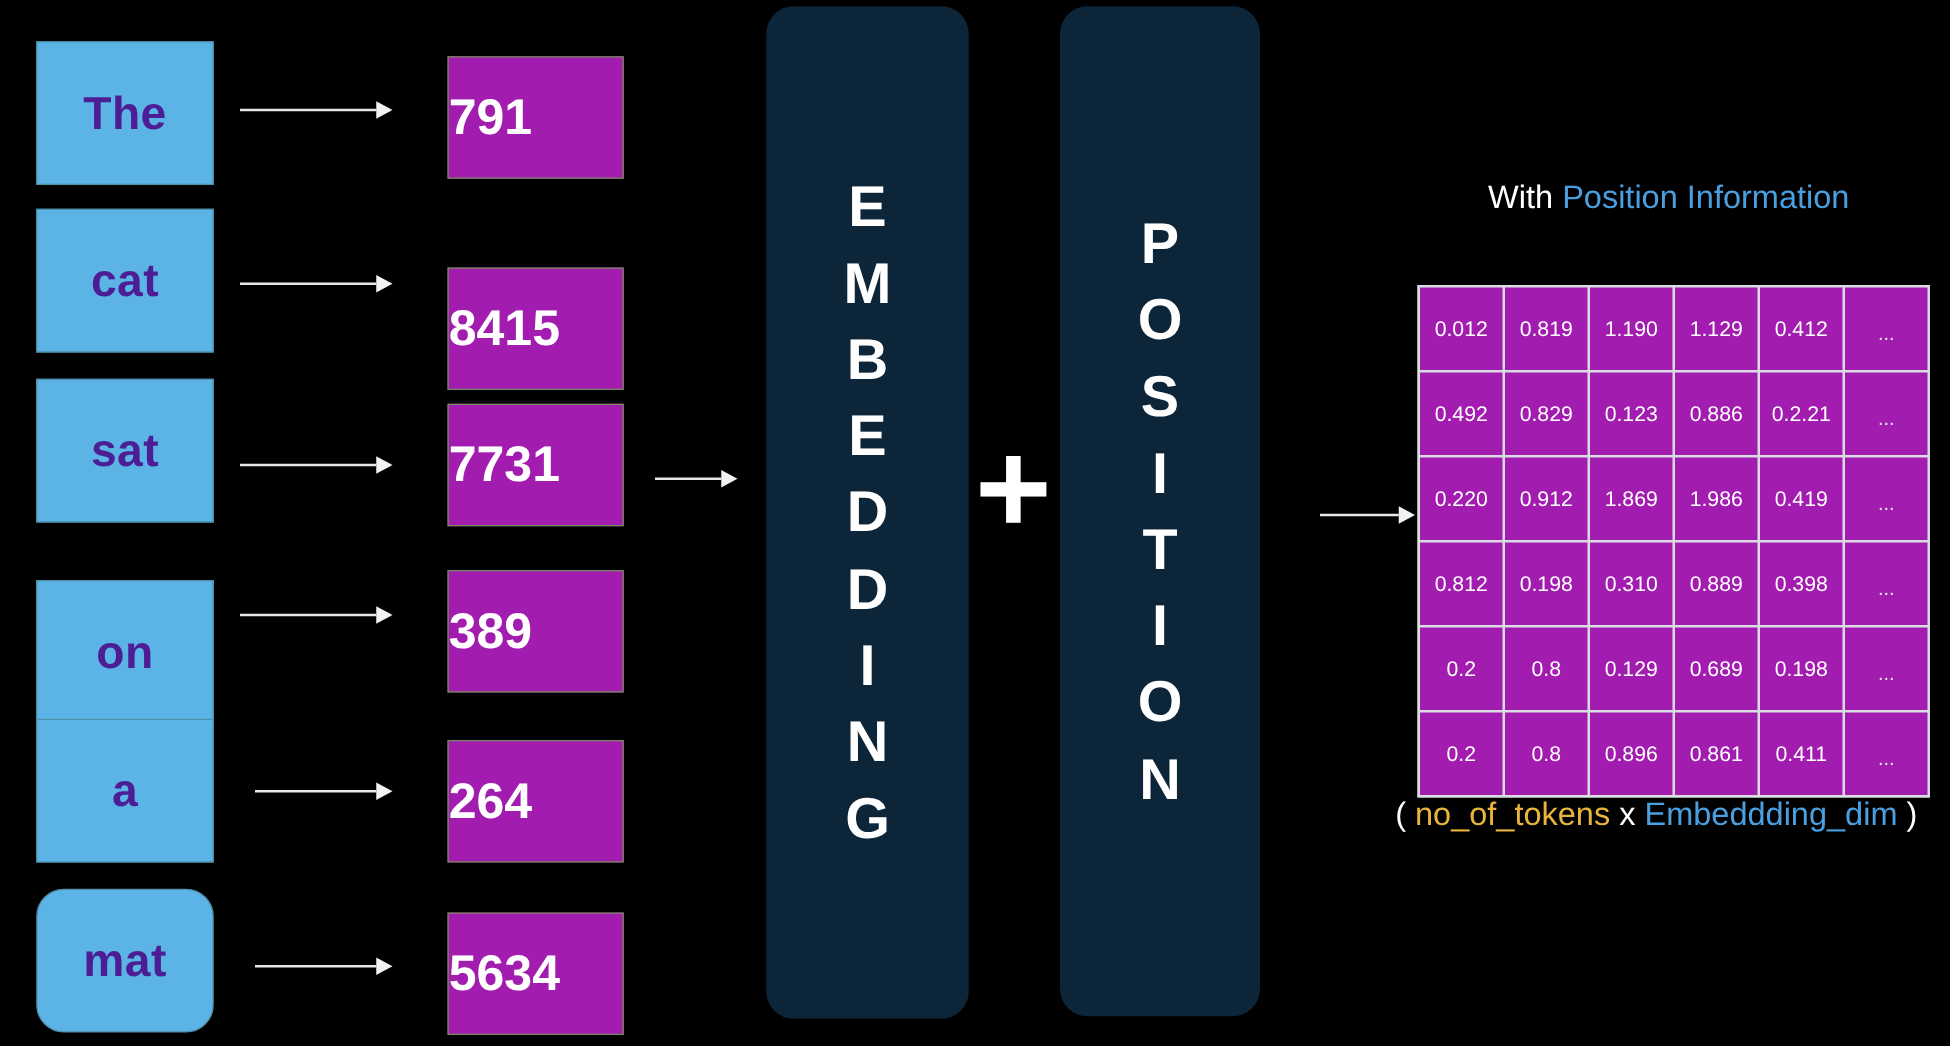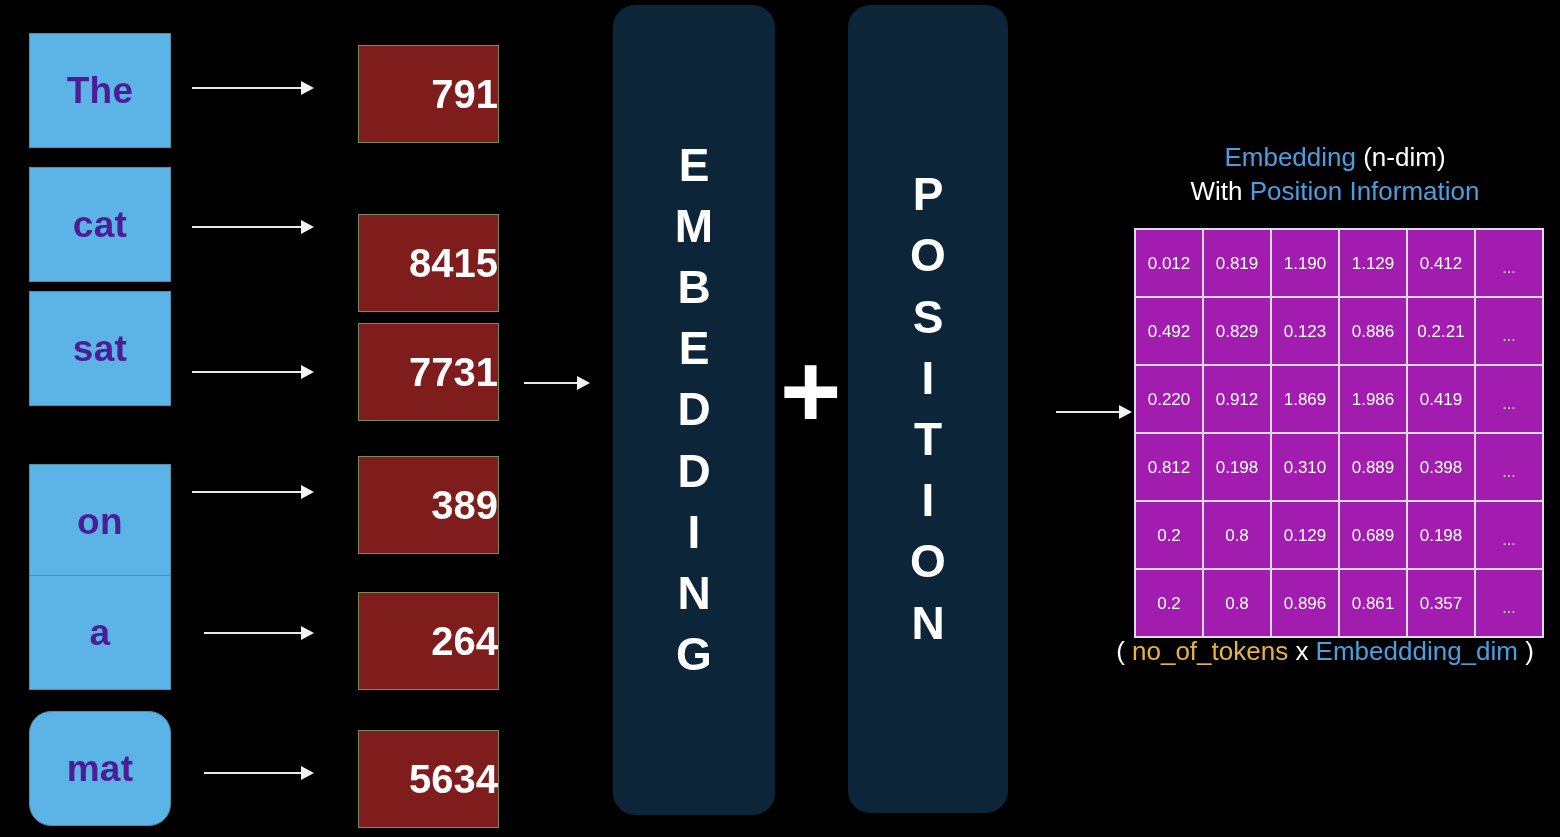--- a/index.html
+++ b/index.html
@@ -39,24 +39,24 @@
     letter-spacing: 0.3px;
     line-height: 1;
   }
 
   
   .token-box {
     position: absolute;
     left: 358px;
     width: 141px;
     height: 98px;
-    background: #7f1d1d;
+    background: #a21caf;
     display: flex;
     align-items: center;
-    justify-content: flex-end;
+    justify-content: flex-start;
     box-sizing: border-box;
     border: 1px solid #7a8a5e;
   }
   .token-box .tlabel {
     color: #FFFFFF;
     font-size: 40px;
     font-weight: bold;
     line-height: 1;
   }
 
@@ -171,21 +171,21 @@
 <body>
 
 <div id="stage">
 
   <div class="word-box" style="top:33px;">
       <span class="wlabel">The</span>
     </div>
   <div class="word-box" style="top:167px;">
       <span class="wlabel">cat</span>
     </div>
-  <div class="word-box" style="top:291px;text-align:right;">
+  <div class="word-box" style="top:303px;text-align:right;">
       <span class="wlabel">sat</span>
     </div>
   <div class="word-box" style="top:440px;margin-top:24px;">
       <span class="wlabel">on</span>
     </div>
   <div class="word-box" style="top:575px;">
       <span class="wlabel">a</span>
     </div>
   <div class="word-box" style="top:711px;border-radius:22px;">
       <span class="wlabel">mat</span>
@@ -264,21 +264,20 @@
     <span class="vletter">O</span>
     <span class="vletter">N</span>
   </div>
 
   <div class="arrow" style="left:1056px; top:405px; width:76px;">
     <span class="shaft" style="width:63px;"></span>
       <span class="head" style="left:63px;"></span>
   </div>
 
   <div class="matrix-title">
-    <div><span class="blue-txt">Embedding</span><span class="white-txt"> (n-dim)</span></div>
     <div><span class="white-txt">With </span><span class="blue-txt">Position Information</span></div>
   </div>
 
   <div class="matrix" id="matrix-grid">
       <div class="cell">0.012</div>
       <div class="cell">0.819</div>
       <div class="cell">1.190</div>
       <div class="cell">1.129</div>
       <div class="cell">0.412</div>
       <div class="cell ellipsis">...</div>
@@ -303,21 +302,21 @@
       <div class="cell">0.2</div>
       <div class="cell">0.8</div>
       <div class="cell">0.129</div>
       <div class="cell">0.689</div>
       <div class="cell">0.198</div>
       <div class="cell ellipsis">...</div>
       <div class="cell">0.2</div>
       <div class="cell">0.8</div>
       <div class="cell">0.896</div>
       <div class="cell">0.861</div>
-      <div class="cell">0.357</div>
+      <div class="cell">0.411</div>
       <div class="cell ellipsis">...</div>
     </div>
 
   <div class="matrix-caption">
     <span class="white-txt">( </span><span class="yellow-txt">no_of_tokens</span><span class="white-txt"> x </span><span class="blue-txt">Embeddding_dim</span><span class="white-txt"> )</span>
   </div>
 
 </div>
 
 </body></html>

